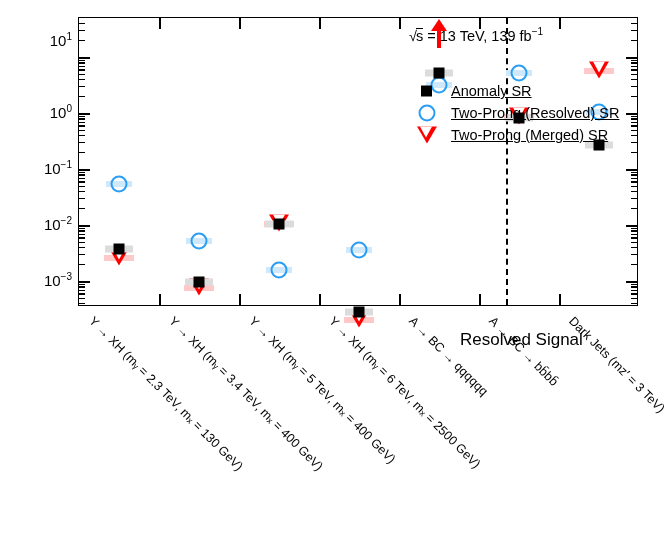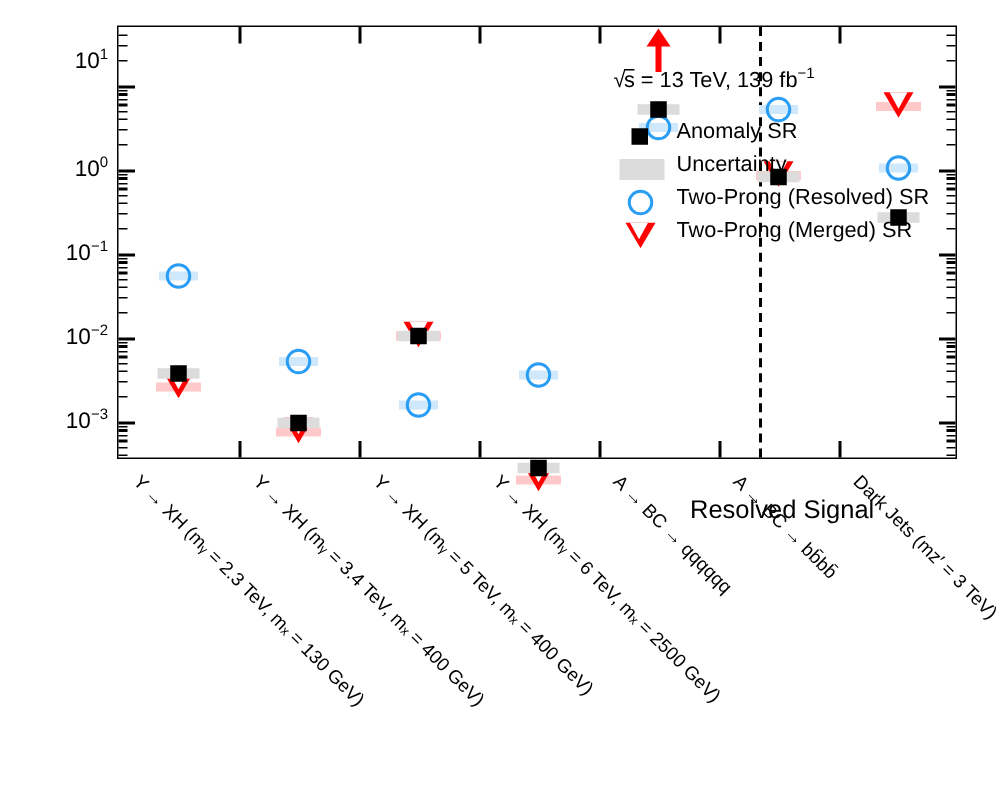--- a/index.html
+++ b/index.html
@@ -169,40 +169,42 @@
     color: #000;
   }
   .atlas-name {
     font-style: italic;
     font-weight: bold;
     font-size: 20px;
     letter-spacing: 0.4px;
   }
   .atlas-lumi {
     font-size: 14.5px;
-    margin-top: 20px;
+    margin-top: 2px;
     white-space: nowrap;
   }
   .atlas-lumi sup { font-size: 10px; vertical-align: super; }
   .sqrt-s { white-space: nowrap; }
   .sqrt-s .sbar {
     border-top: 1.2px solid #000;
     padding-top: 0px;
     margin-left: -1px;
     display: inline-block;
     line-height: 1.05;
   }
 
   .legend {
     position: absolute;
     font-size: 14.5px;
   }
   .legend-row {
     display: flex;
+    align-items: center;
     height: 22px;
+    text-decoration: underline;
   }
   .legend-key {
     width: 42px;
     height: 22px;
     position: relative;
     flex: 0 0 42px;
   }
   .legend-key .k-square {
     position: absolute;
     left: 12px; top: 50%;
@@ -421,26 +423,20 @@
 
     <div class="legend" style="left:330px; top:62px;">
       <div class="legend-row">
         <span class="legend-key">
             <span class="k-square"></span>
           </span>
         <span class="legend-text">Anomaly SR</span>
       </div>
       <div class="legend-row">
         <span class="legend-key">
-            <span class="k-band"></span>
-          </span>
-        <span class="legend-text">Uncertainty</span>
-      </div>
-      <div class="legend-row">
-        <span class="legend-key">
             <span class="k-circle"></span>
           </span>
         <span class="legend-text">Two-Prong (Resolved) SR</span>
       </div>
       <div class="legend-row">
         <span class="legend-key">
             <span class="k-tri"></span>
           </span>
         <span class="legend-text">Two-Prong (Merged) SR</span>
       </div>

